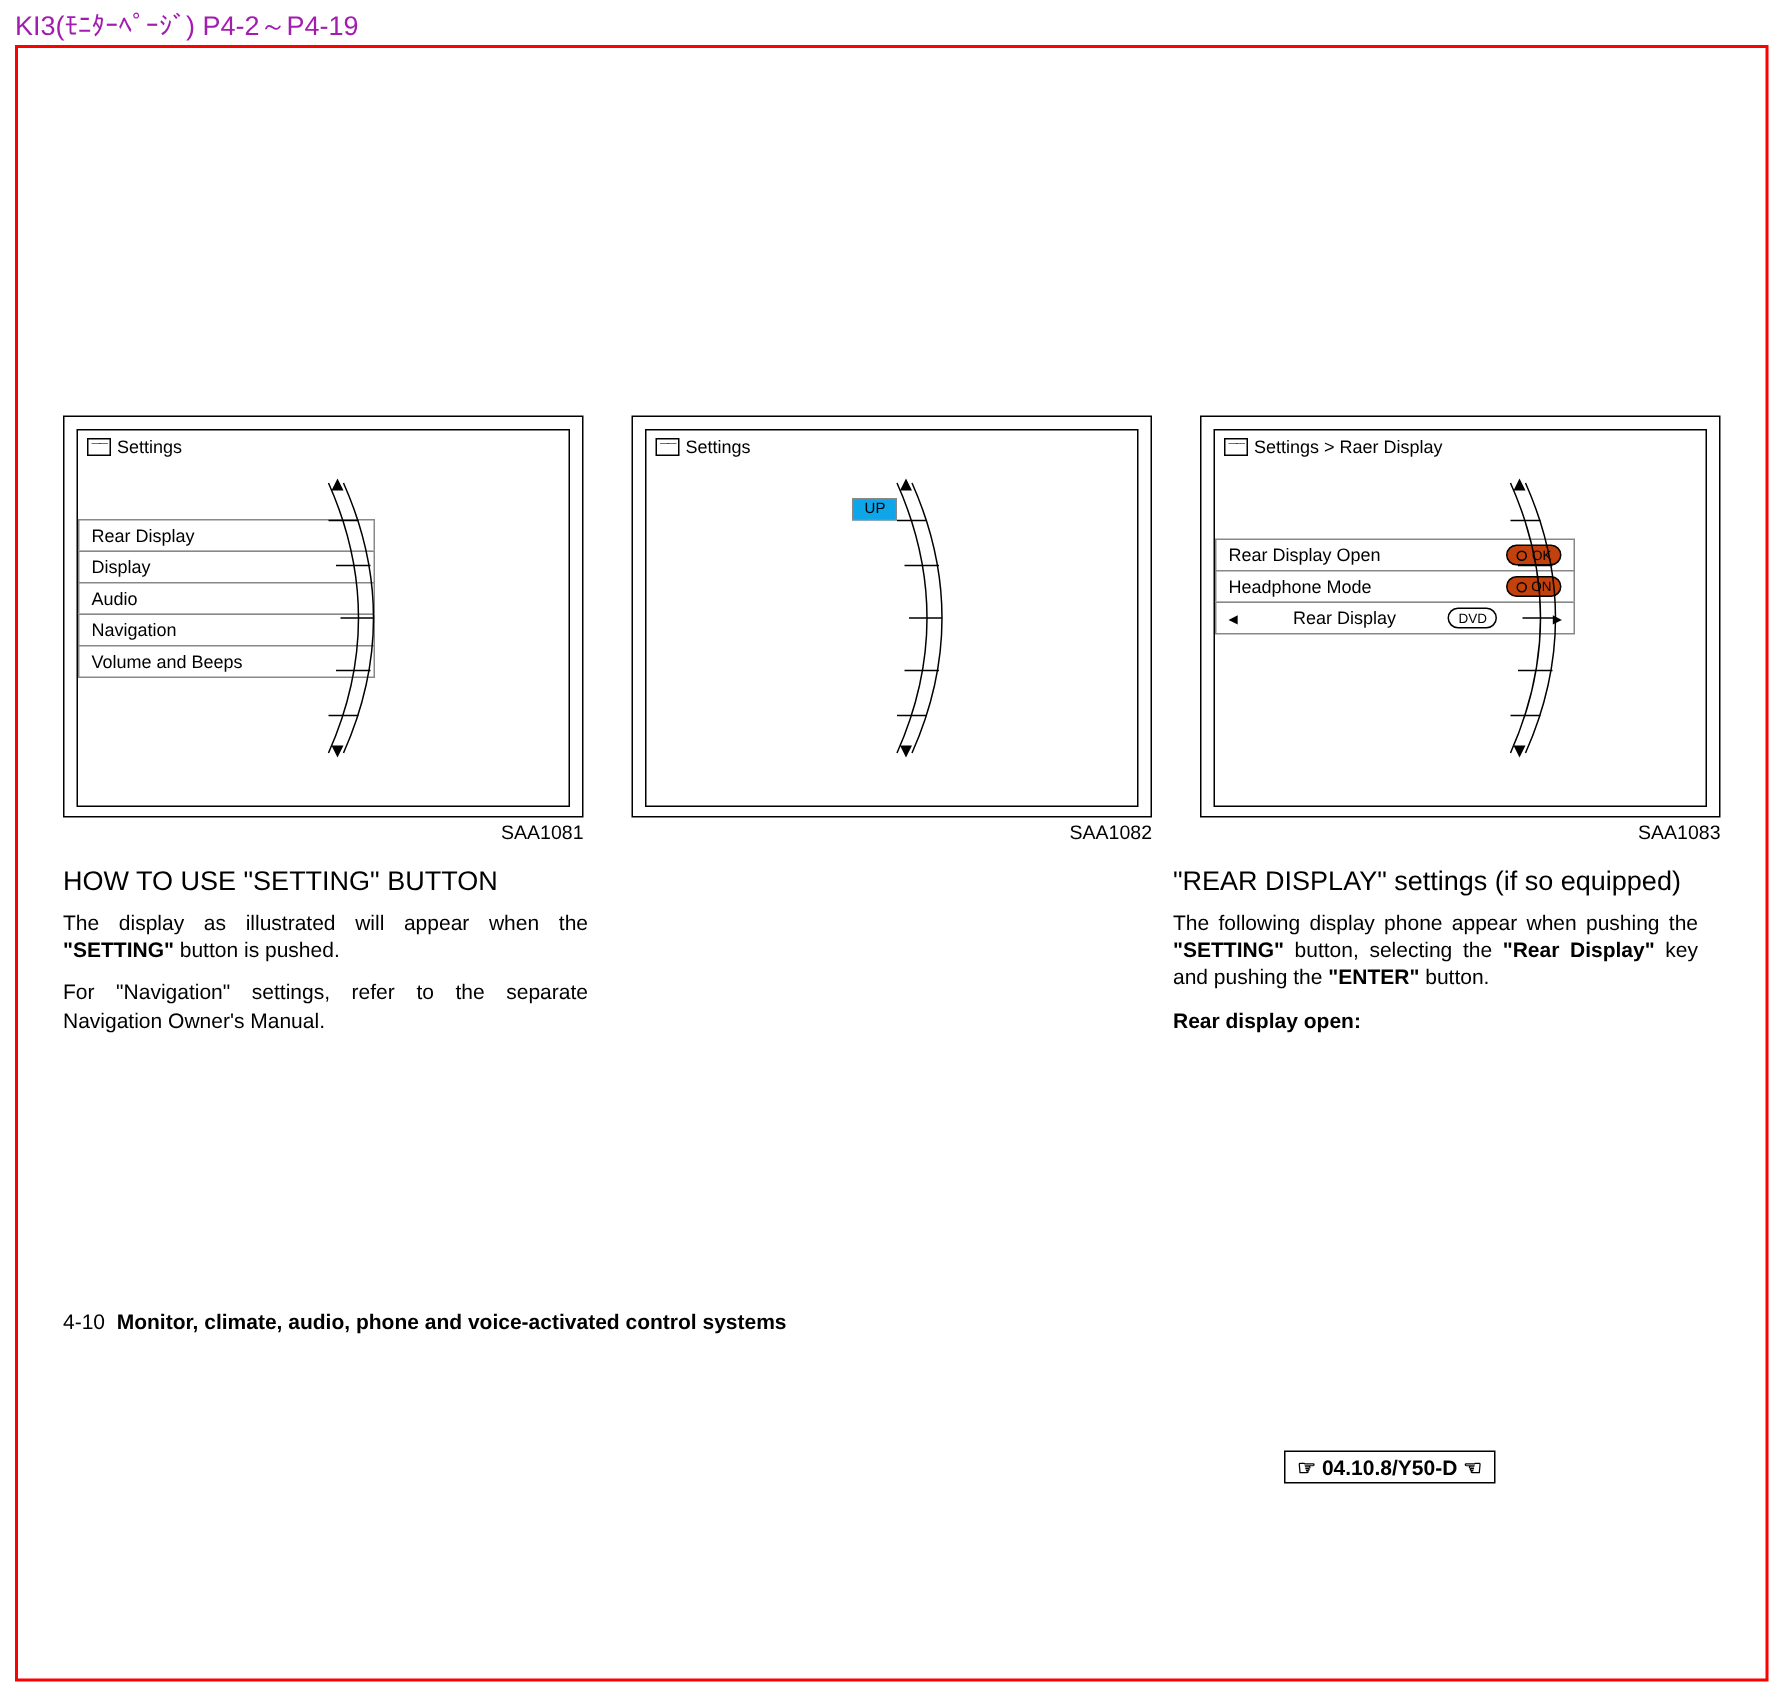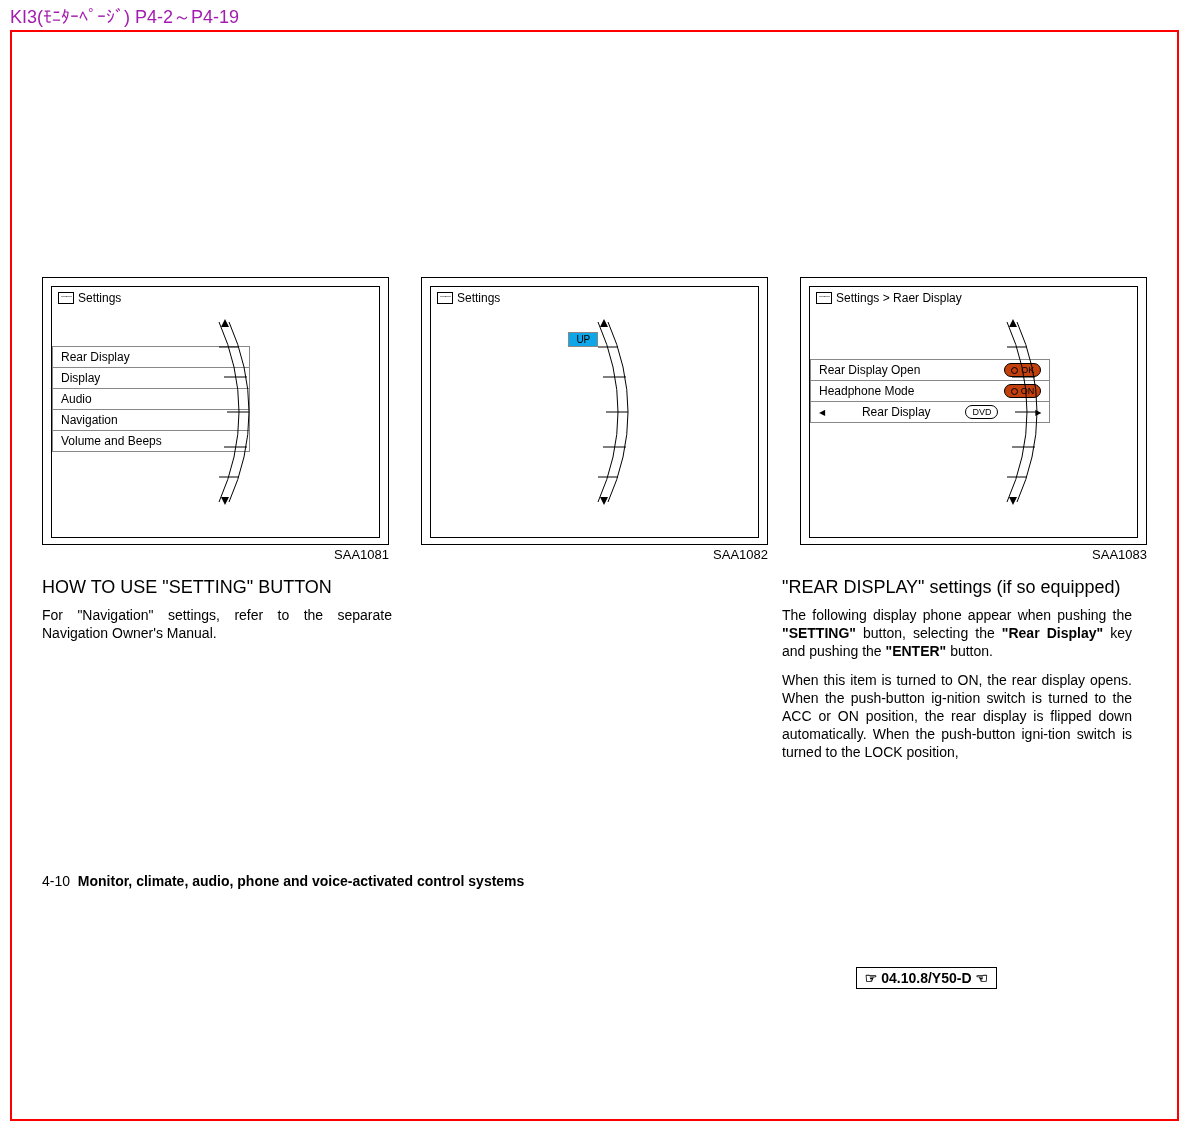--- a/index.html
+++ b/index.html
@@ -284,31 +284,34 @@
         </div>
         <div class="figure-id">SAA1083</div>
       </div>
 
     </div>
 
     <div class="text-columns">
 
       <div class="text-col">
         <div class="section-heading">HOW TO USE "SETTING" BUTTON</div>
+        <div class="para">
+          <span>The display as illustrated will appear when the </span><span class="bold-inline">"SETTING"</span><span> button is pushed.</span>
+        </div>
         <div class="para">For "Navigation" settings, refer to the separate Navigation Owner's Manual.</div>
       </div>
 
       <div class="text-col"></div>
 
       <div class="text-col">
         <div class="section-heading">"REAR DISPLAY" settings (if so equipped)</div>
         <div class="para">
           <span>The following display phone appear when pushing the </span><span class="bold-inline">"SETTING"</span><span> button, selecting the </span><span class="bold-inline">"Rear Display"</span><span> key and pushing the </span><span class="bold-inline">"ENTER"</span><span> button.</span>
         </div>
-        <div class="para">When this item is turned to ON, the rear display opens. When the push-button ig-nition switch is turned to the ACC or ON position, the rear display is flipped down automatically. When the push-button igni-tion switch is turned to the LOCK position,</div>
+        <div class="para bold-inline">Rear display open:</div>
       </div>
 
     </div>
 
   </div>
 
   <div class="page-footer">
     <span>4-10</span>
     &nbsp;<span class="bold-inline">Monitor, climate, audio, phone and voice-activated control systems</span>
   </div>

